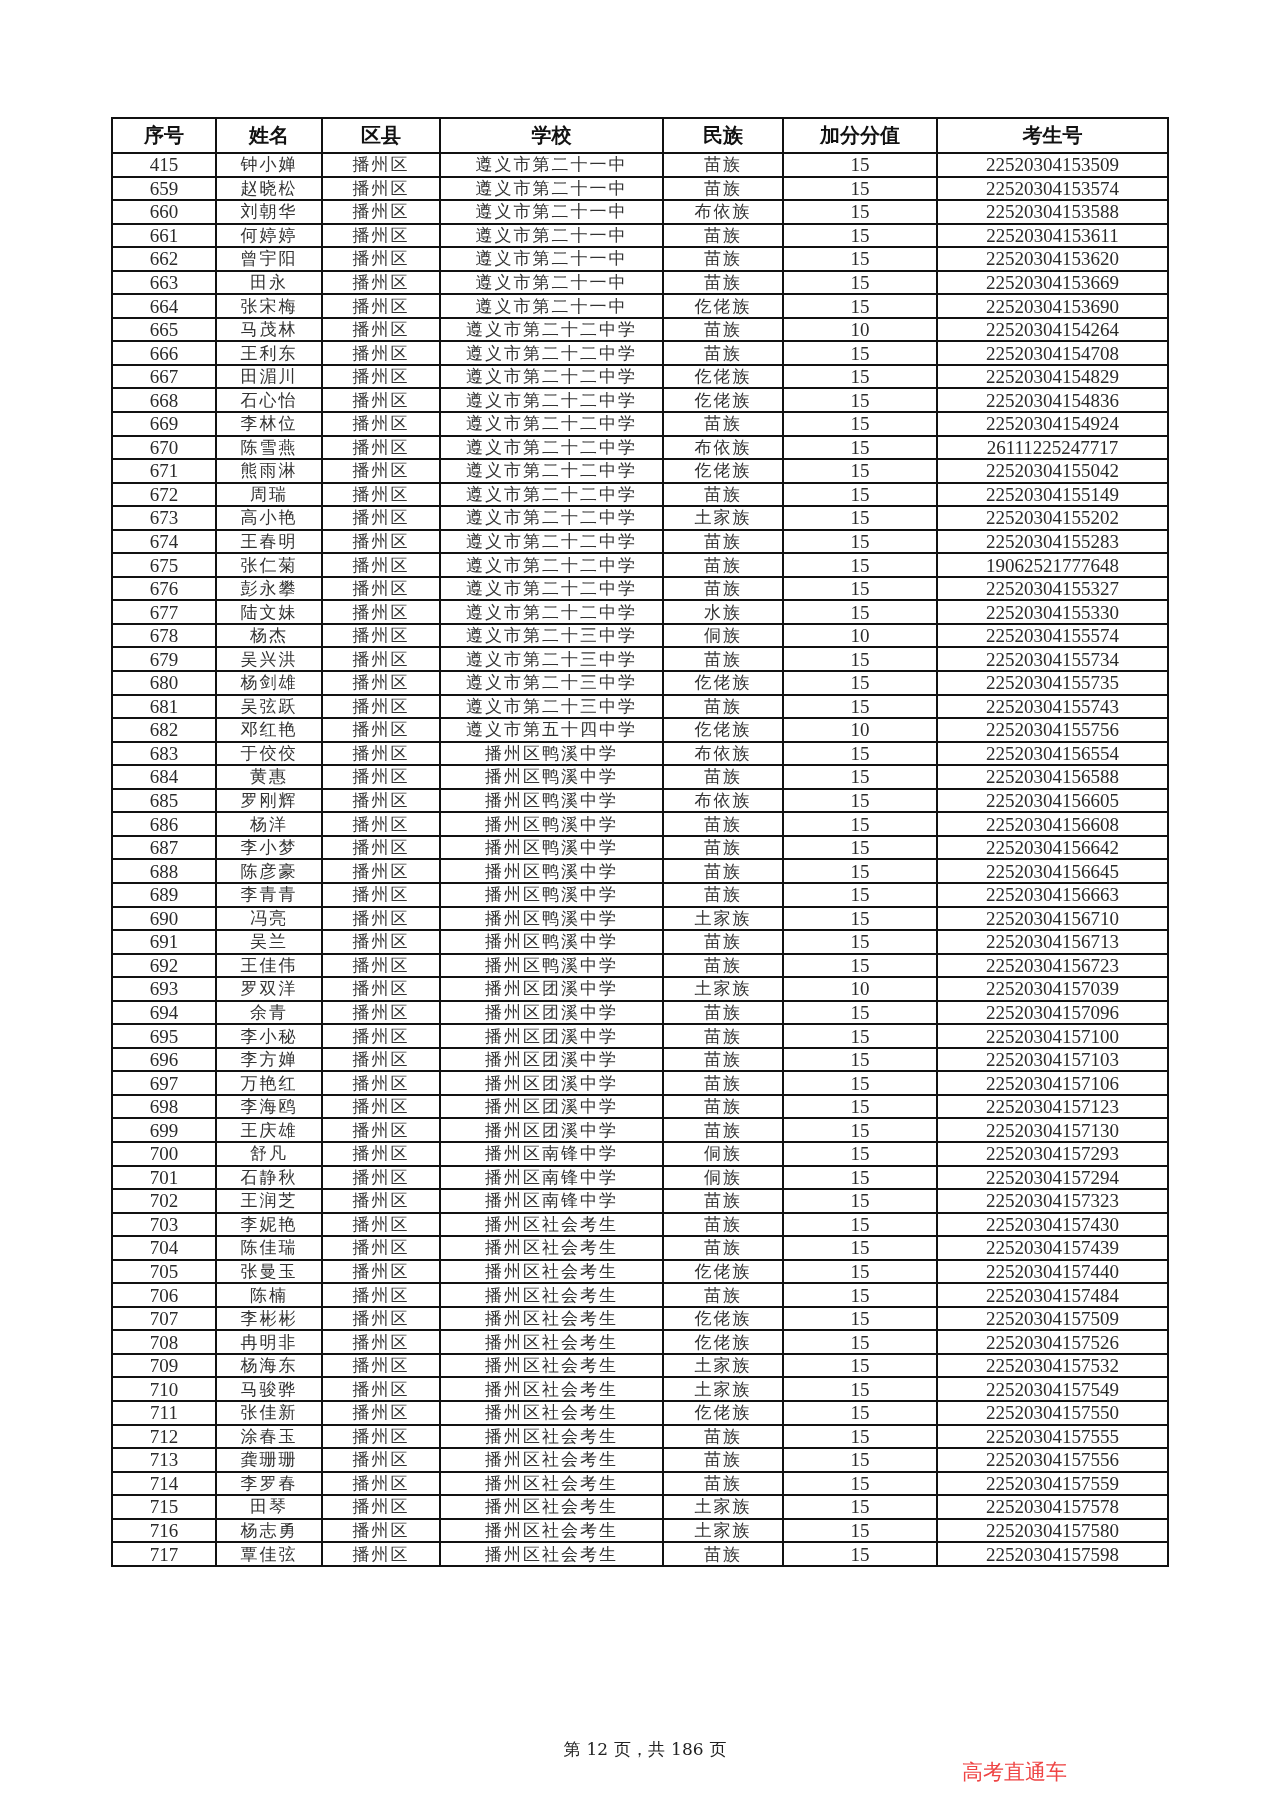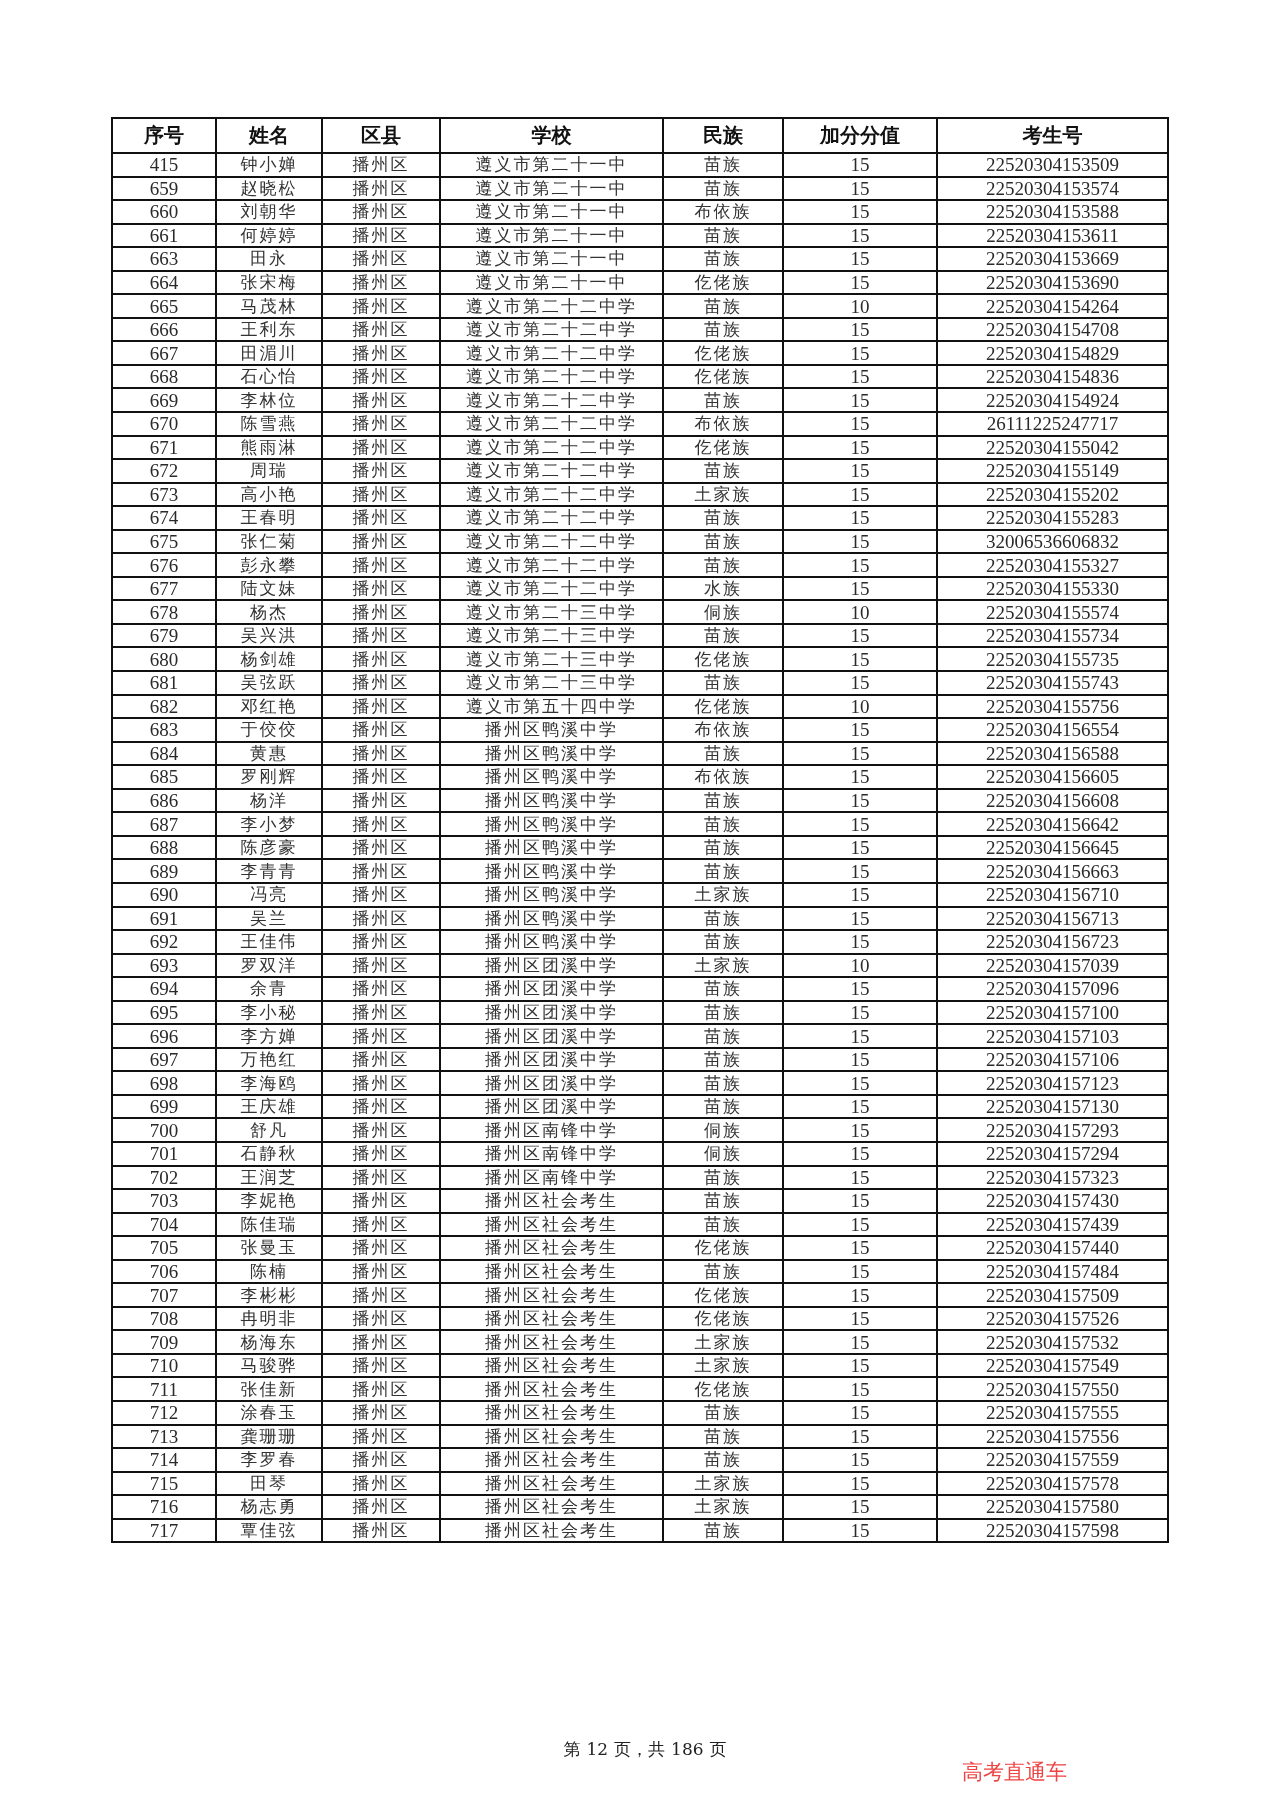--- a/index.html
+++ b/index.html
@@ -77,20 +77,29 @@
         <tr>
           <td class="num">661</td>
           <td class="zh">何婷婷</td>
           <td class="zh">播州区</td>
           <td class="zh">遵义市第二十一中</td>
           <td class="zh">苗族</td>
           <td class="score">15</td>
           <td class="id">22520304153611</td>
         </tr>
         <tr>
+          <td class="num">662</td>
+          <td class="zh">曾宇阳</td>
+          <td class="zh">播州区</td>
+          <td class="zh">遵义市第二十一中</td>
+          <td class="zh">苗族</td>
+          <td class="score">15</td>
+          <td class="id">22520304153620</td>
+        </tr>
+        <tr>
           <td class="num">663</td>
           <td class="zh">田永</td>
           <td class="zh">播州区</td>
           <td class="zh">遵义市第二十一中</td>
           <td class="zh">苗族</td>
           <td class="score">15</td>
           <td class="id">22520304153669</td>
         </tr>
         <tr>
           <td class="num">664</td>
@@ -191,21 +200,21 @@
           <td class="score">15</td>
           <td class="id">22520304155283</td>
         </tr>
         <tr>
           <td class="num">675</td>
           <td class="zh">张仁菊</td>
           <td class="zh">播州区</td>
           <td class="zh">遵义市第二十二中学</td>
           <td class="zh">苗族</td>
           <td class="score">15</td>
-          <td class="id">32006536606832</td>
+          <td class="id">19062521777648</td>
         </tr>
         <tr>
           <td class="num">676</td>
           <td class="zh">彭永攀</td>
           <td class="zh">播州区</td>
           <td class="zh">遵义市第二十二中学</td>
           <td class="zh">苗族</td>
           <td class="score">15</td>
           <td class="id">22520304155327</td>
         </tr>

